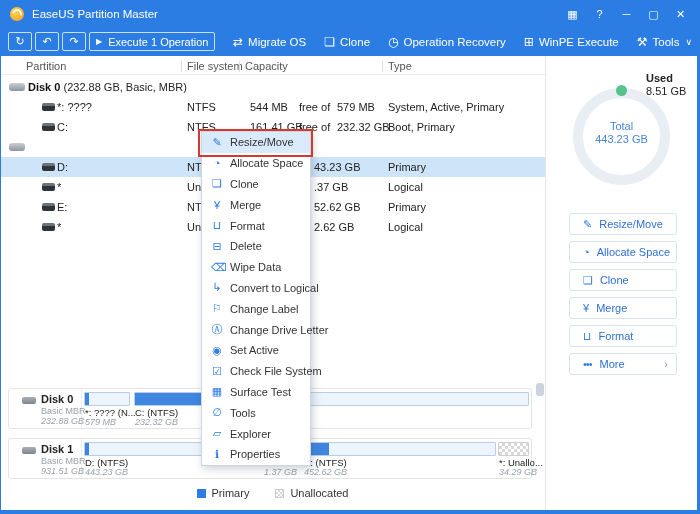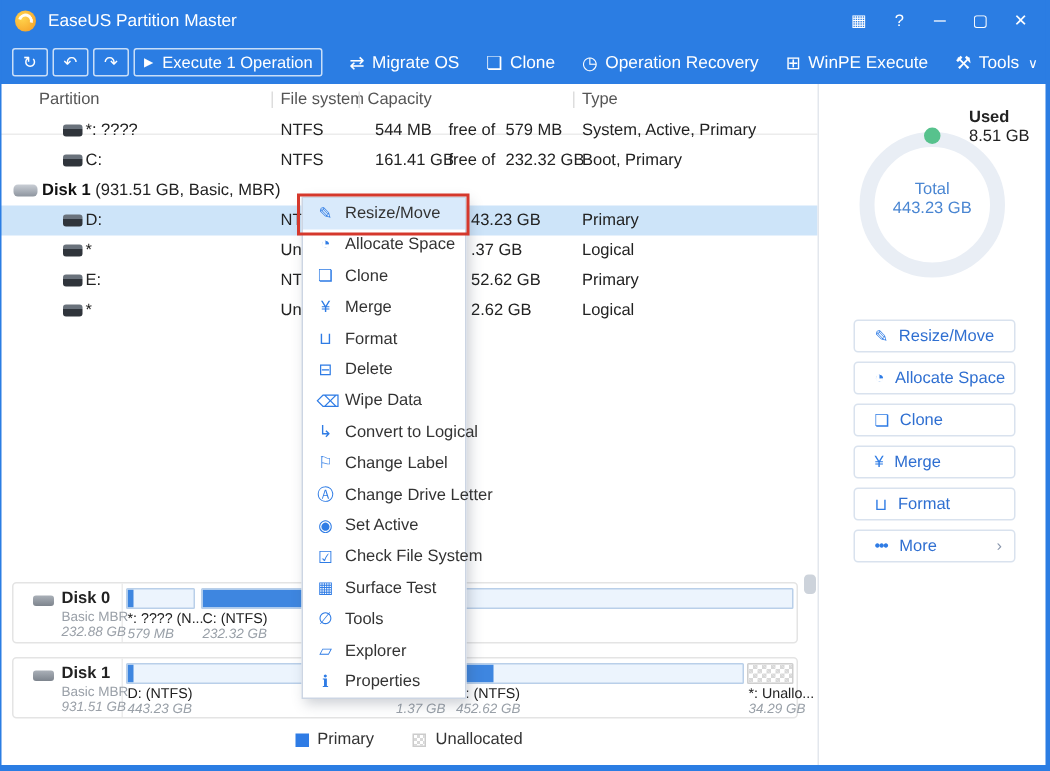--- a/index.html
+++ b/index.html
@@ -33,21 +33,21 @@
     color:#fff;font-size:11.5px}
   .tb-item{display:flex;align-items:center;gap:5px}
   .tb-ico{font-size:12px}
   .tb-caret{font-size:9px;margin-left:1px}
 
   
   .main{position:absolute;top:56px;left:0;right:0;bottom:0;background:#fff}
   .right-divider{position:absolute;left:545px;top:0;bottom:4px;width:1px;background:#e3e7ed}
 
   
-  .thead{position:absolute;top:0;left:0;width:545px;height:34px;border-bottom:1px solid #ececec;
+  .thead{position:absolute;top:0;left:0;width:545px;height:19px;border-bottom:1px solid #ececec;
     font-size:11px;color:#555}
   .hcol{position:absolute;top:4px}
   .hsep{position:absolute;top:5px;width:1px;height:11px;background:#ddd}
   .rows{position:absolute;top:21px;left:0;width:545px}
   .trow{position:relative;height:20px;font-size:11px;color:#222;line-height:20px}
   .trow.selected{background:var(--selected,#cde4f9)}
   .g-icon{position:absolute;left:9px;top:6px;width:16px;height:8px;border-radius:3px;
     background:linear-gradient(#c9ced5,#8e959f)}
   .g-wrap{position:absolute;left:28px;white-space:nowrap}
   .g-wrap b{color:#111}
@@ -176,40 +176,43 @@
         <div class="hcol" style="left: 26px;">Partition</div>
         <div class="hcol" style="left: 187px;">File system</div>
         <div class="hcol" style="left: 245px;">Capacity</div>
         <div class="hcol" style="left: 388px;">Type</div>
         <div class="hsep" style="left: 181px;"></div>
         <div class="hsep" style="left: 239px;"></div>
         <div class="hsep" style="left: 382px;"></div>
       </div>
     <div class="rows">
         <div class="trow">
+          <div class="g-icon"></div>
+          <div class="g-wrap"><b>Disk 0</b><span> (232.88 GB, Basic, MBR)</span></div>
+        </div>
+        <div class="trow">
           <div class="p-icon"></div>
           <div class="c-name">*: ????</div>
           <div class="c-fs">NTFS</div>
           <div class="c-free">544 MB</div>
           <div class="c-of">free of</div>
           <div class="c-total">579 MB</div>
           <div class="c-type">System, Active, Primary</div>
         </div>
         <div class="trow">
           <div class="p-icon"></div>
           <div class="c-name">C:</div>
           <div class="c-fs">NTFS</div>
           <div class="c-free">161.41 GB</div>
           <div class="c-of">free of</div>
           <div class="c-total">232.32 GB</div>
           <div class="c-type">Boot, Primary</div>
         </div>
         <div class="trow">
           <div class="g-icon"></div>
-          <div class="g-wrap"><b>Disk 1</b><span> (931.51 GB, Basic, MBR)</span></div>
         </div>
         <div class="trow selected">
           <div class="p-icon"></div>
           <div class="c-name">D:</div>
           <div class="c-fs">NTFS</div>
           <div class="c-frag">43.23 GB</div>
           <div class="c-type">Primary</div>
         </div>
         <div class="trow">
           <div class="p-icon"></div>

